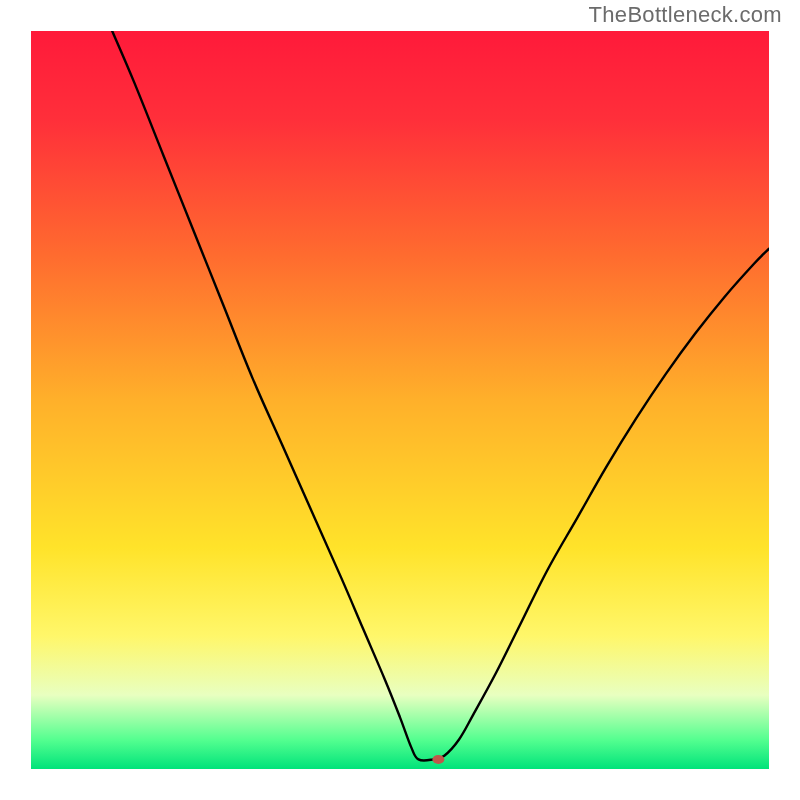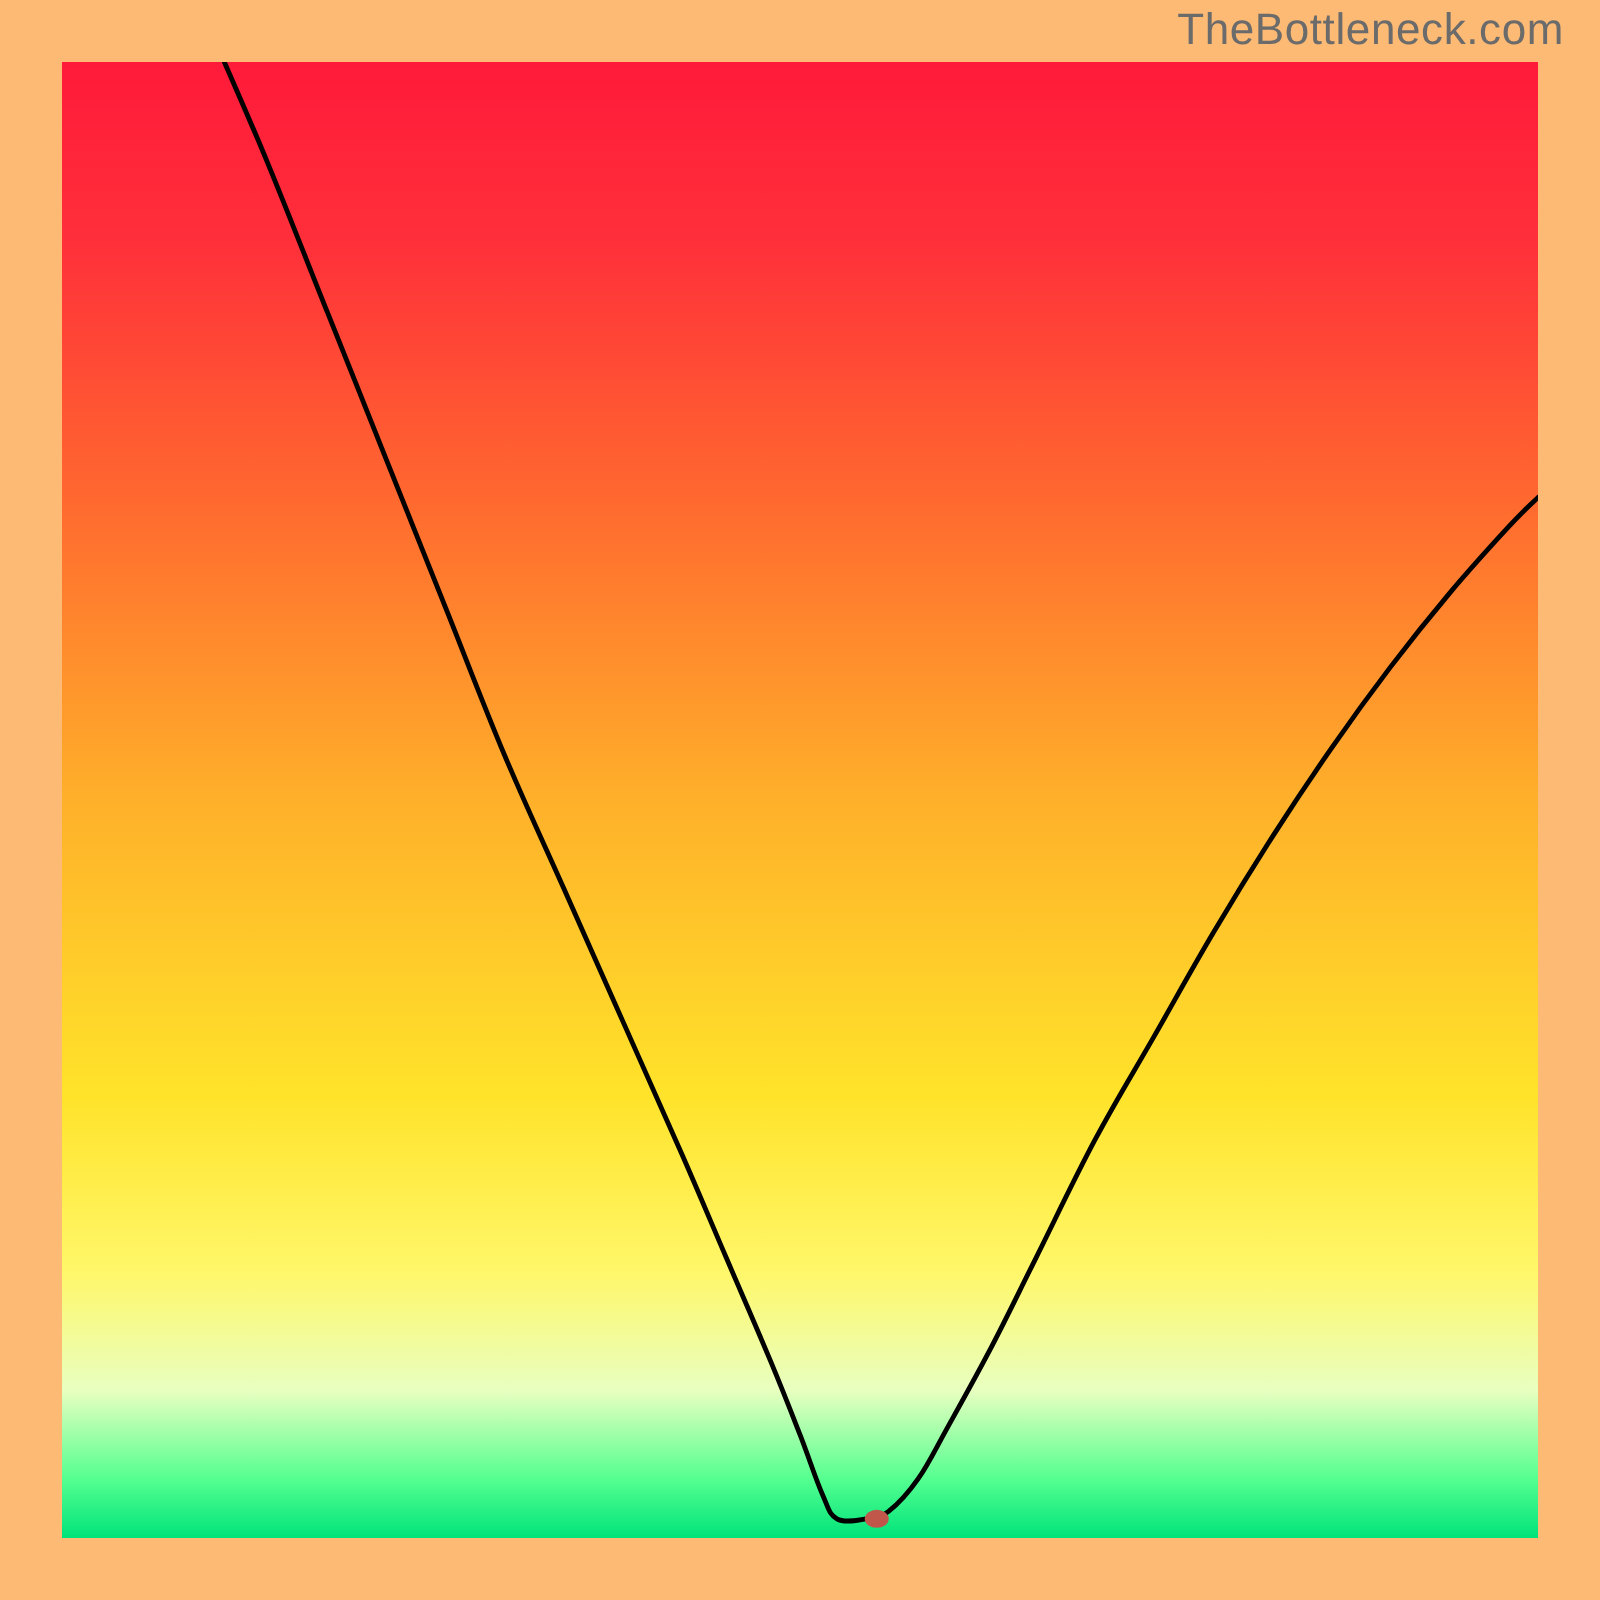--- a/index.html
+++ b/index.html
@@ -8,21 +8,21 @@
     width: 800px;
     height: 800px;
     background: #000;
     overflow: hidden;
     font-family: Arial, Helvetica, sans-serif;
   }
   .frame {
     position: relative;
     width: 800px;
     height: 800px;
-    background: #fdba74;
+    background: #ffffff;
   }
   .watermark {
     position: absolute;
     top: 2px;
     right: 18px;
     color: #6b6b6b;
     font-size: 22px;
     font-weight: 500;
     letter-spacing: 0.3px;
     z-index: 10;

